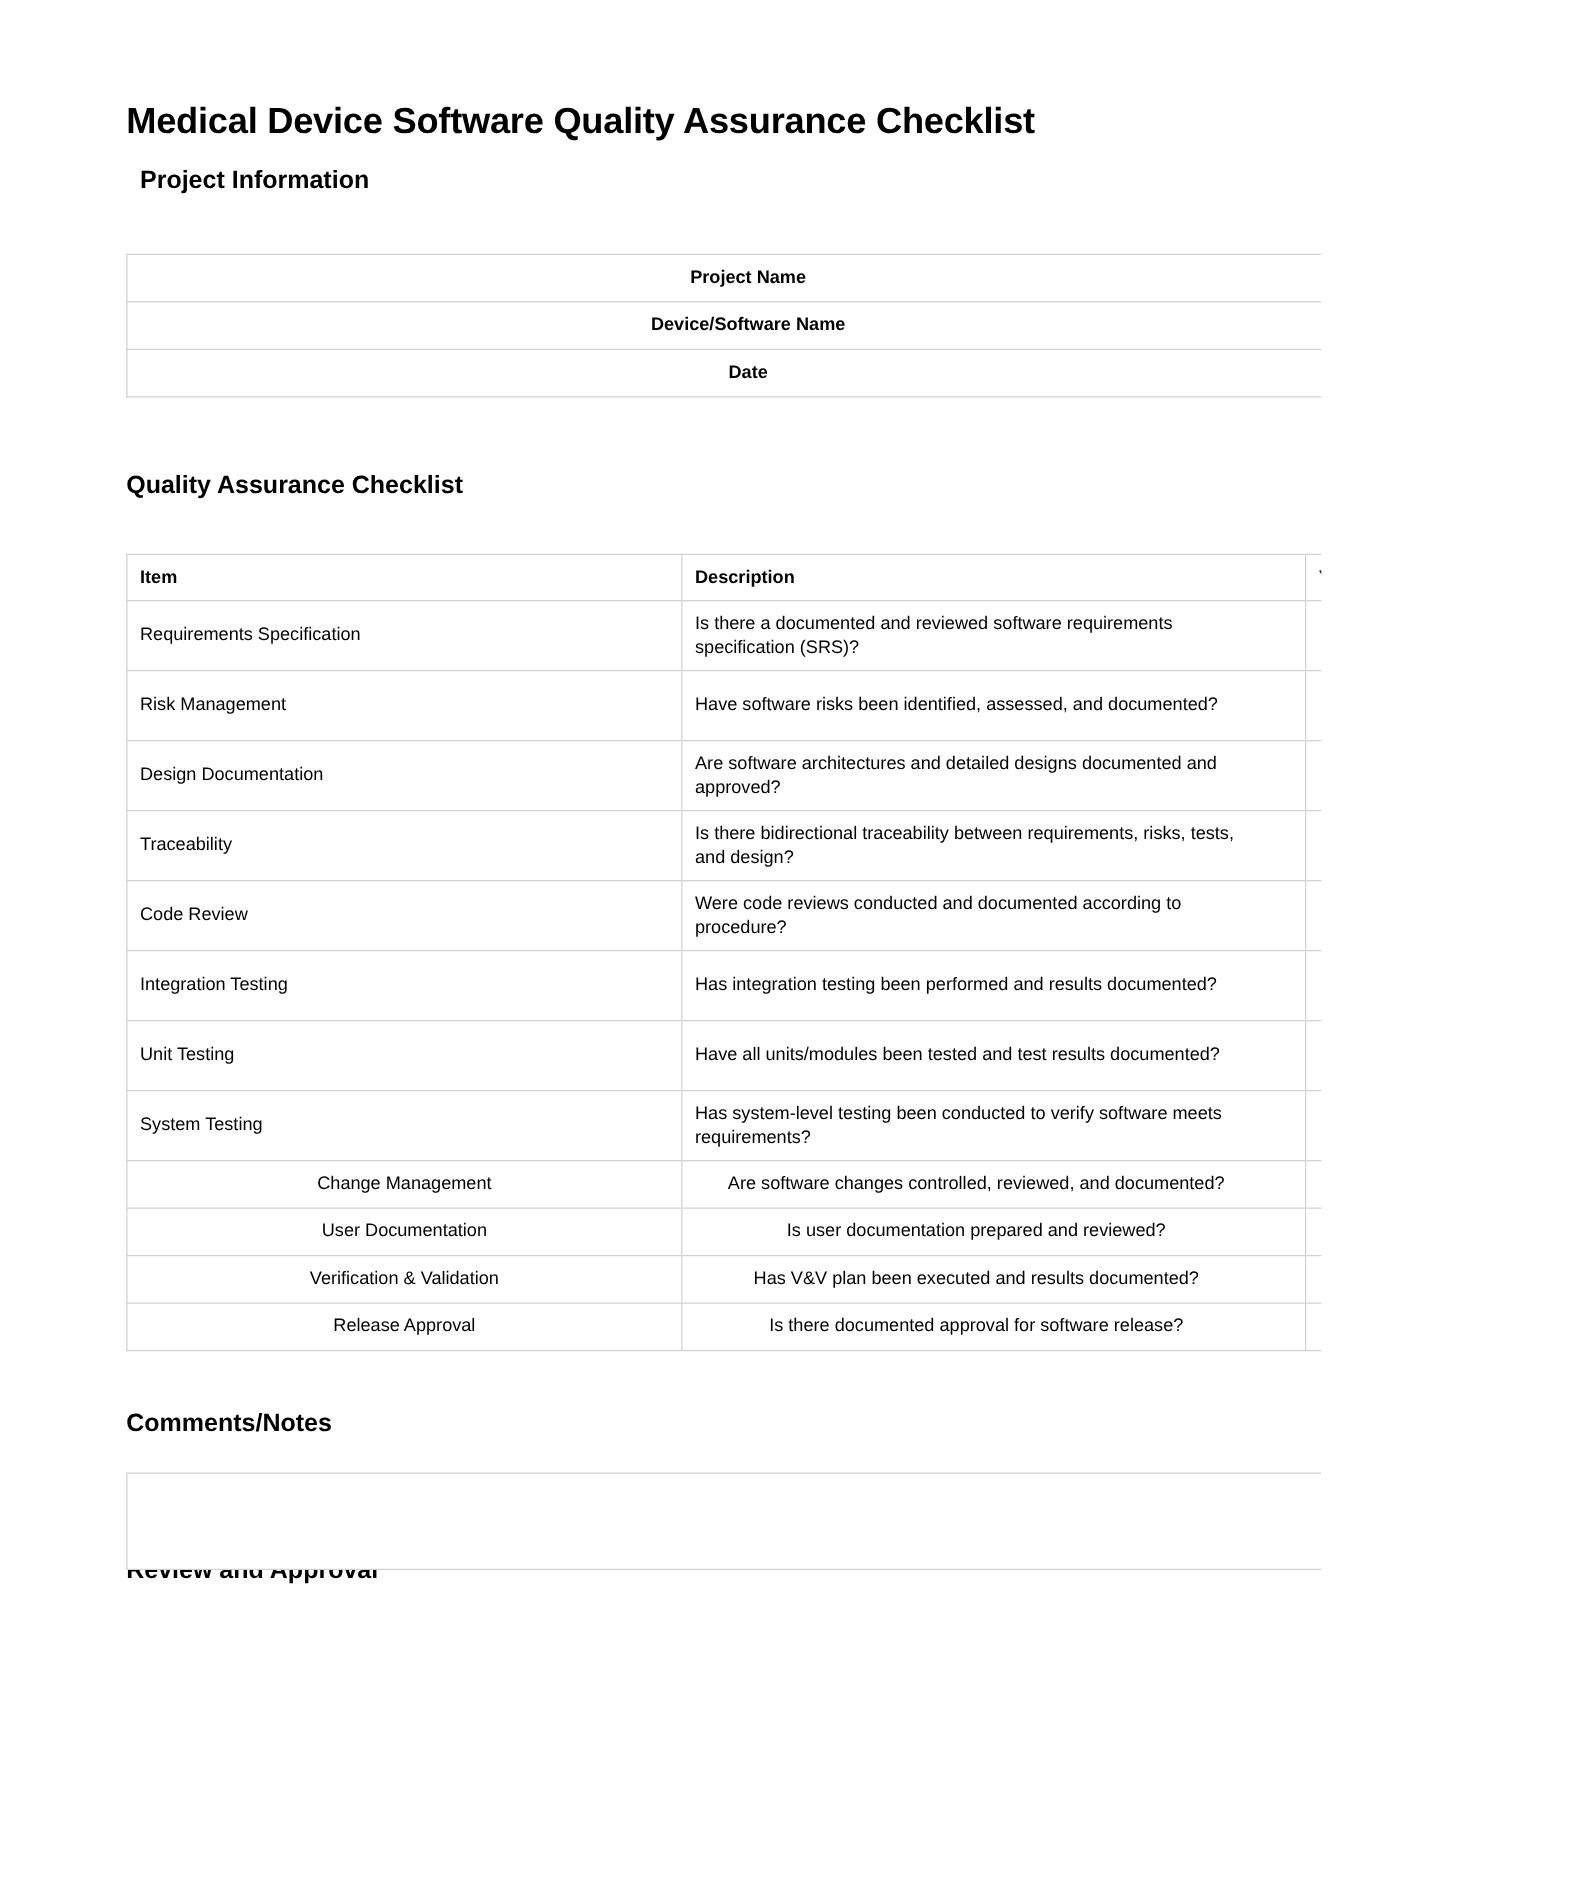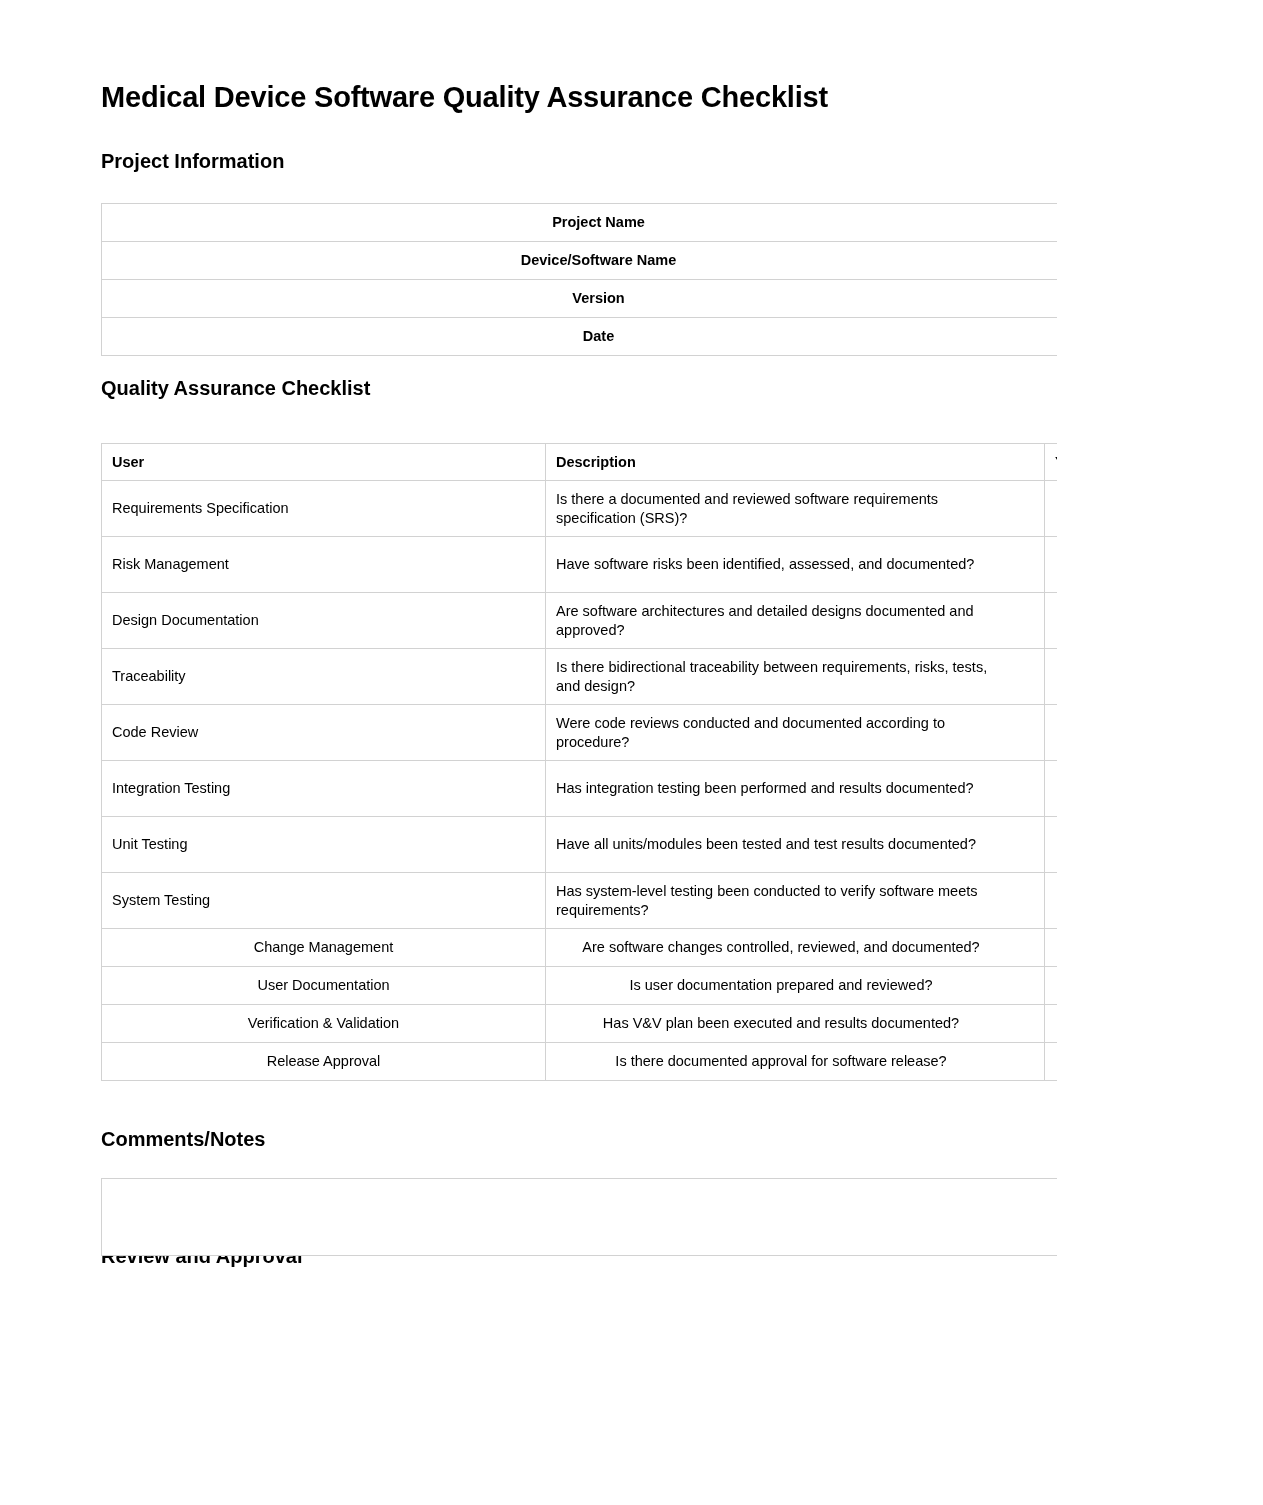--- a/index.html
+++ b/index.html
@@ -47,21 +47,21 @@
   .section-heading {
     font-size: 20px;
     font-weight: bold;
     margin: 0;
     padding: 0;
     position: absolute;
     left: 0;
     line-height: 24px;
     white-space: nowrap;
   }
-  #h-project-info { top: 149px; }
+  #h-project-info { top: 132px; margin-left: 11px; }
   #h-qa-checklist { top: 376px; }
   #h-comments     { top: 1127px; }
   #h-review       { top: 1244px; }
 
   table.grid {
     position: absolute;
     left: 0;
     border-collapse: collapse;
     table-layout: fixed;
     width: 1060px;
@@ -138,36 +138,32 @@
       <tbody>
         <tr>
           <td class="label">Project Name</td>
           <td class="value"></td>
         </tr>
         <tr>
           <td class="label">Device/Software Name</td>
           <td class="value"></td>
         </tr>
         <tr>
-          <td class="label">Version</td>
-          <td class="value"></td>
-        </tr>
-        <tr>
           <td class="label">Date</td>
           <td class="value"></td>
         </tr>
       </tbody>
     </table>
 
     <h2 class="section-heading" id="h-qa-checklist">Quality Assurance Checklist</h2>
 
     <table class="grid" id="checklist-table">
       <thead>
         <tr>
-          <th class="col-item">User</th>
+          <th class="col-item">Item</th>
           <th class="col-desc">Description</th>
           <th class="col-yes">Yes</th>
           <th class="col-no">No</th>
         </tr>
       </thead>
       <tbody>
         <tr>
           <td>Requirements Specification</td>
           <td>
               <span class="desc-text">Is there a documented and reviewed software requirements specification (SRS)?</span>

